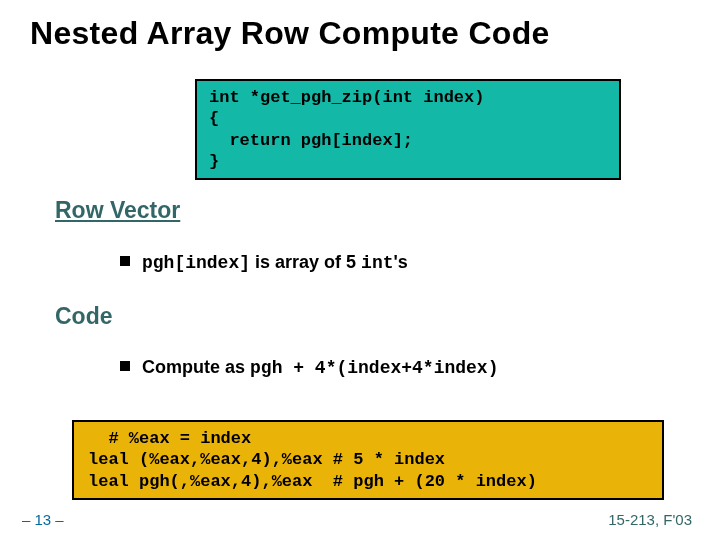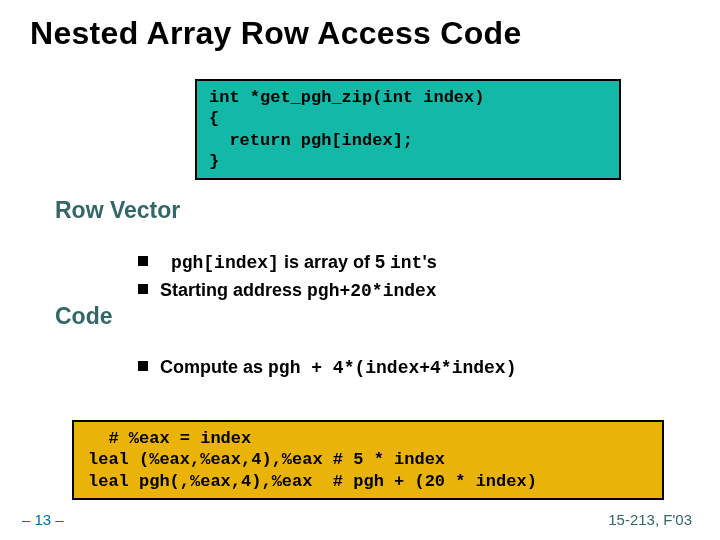--- a/index.html
+++ b/index.html
@@ -40,26 +40,25 @@
     white-space: pre;
     color: #000;
   }
   .sect {
     position: absolute;
     font-size: 23px;
     font-weight: bold;
     color: #336666;
     font-family: "Comic Sans MS", "Segoe Print", Arial, sans-serif;
   }
-  .sect1 { left: 55px; top: 197px; }
+  .sect1 { left: 55px; top: 197px; text-decoration: underline; }
   .sect2 { left: 55px; top: 303px; }
   .bullets {
     position: absolute;
-    left: 98px;
-    text-align: right;
+    left: 80px;
   }
   .bul1 { top: 233px; }
   .bul2 { top: 338px; }
   .bullets li {
     list-style: none;
     font-size: 18px;
     font-weight: bold;
     color: #000;
     line-height: 1.5;
     position: relative;
@@ -104,35 +103,32 @@
     font-size: 15px;
     color: #336666;
     margin-left: 17px;
   }
 </style>
 </head>
 <body>
 
 <div class="slide">
 
-  <div class="title">Nested Array Row Access Code</div>
+  <div class="title">Nested Array Row Compute Code</div>
 
   <div class="codebox1">int *get_pgh_zip(int index)
 {
   return pgh[index];
 }</div>
 
   <div class="sect sect1">Row Vector</div>
 
   <ul class="bullets bul1">
     <li>
       <span class="mono">pgh[index]</span><span> is array of 5 </span><span class="mono">int</span><span>'s</span>
-    </li>
-    <li>
-      <span>Starting address </span><span class="mono">pgh+20*index</span>
     </li>
   </ul>
 
   <div class="sect sect2">Code</div>
 
   <ul class="bullets bul2">
     <li>
       <span>Compute as </span><span class="mono">pgh + 4*(index+4*index)</span>
     </li>
   </ul>

